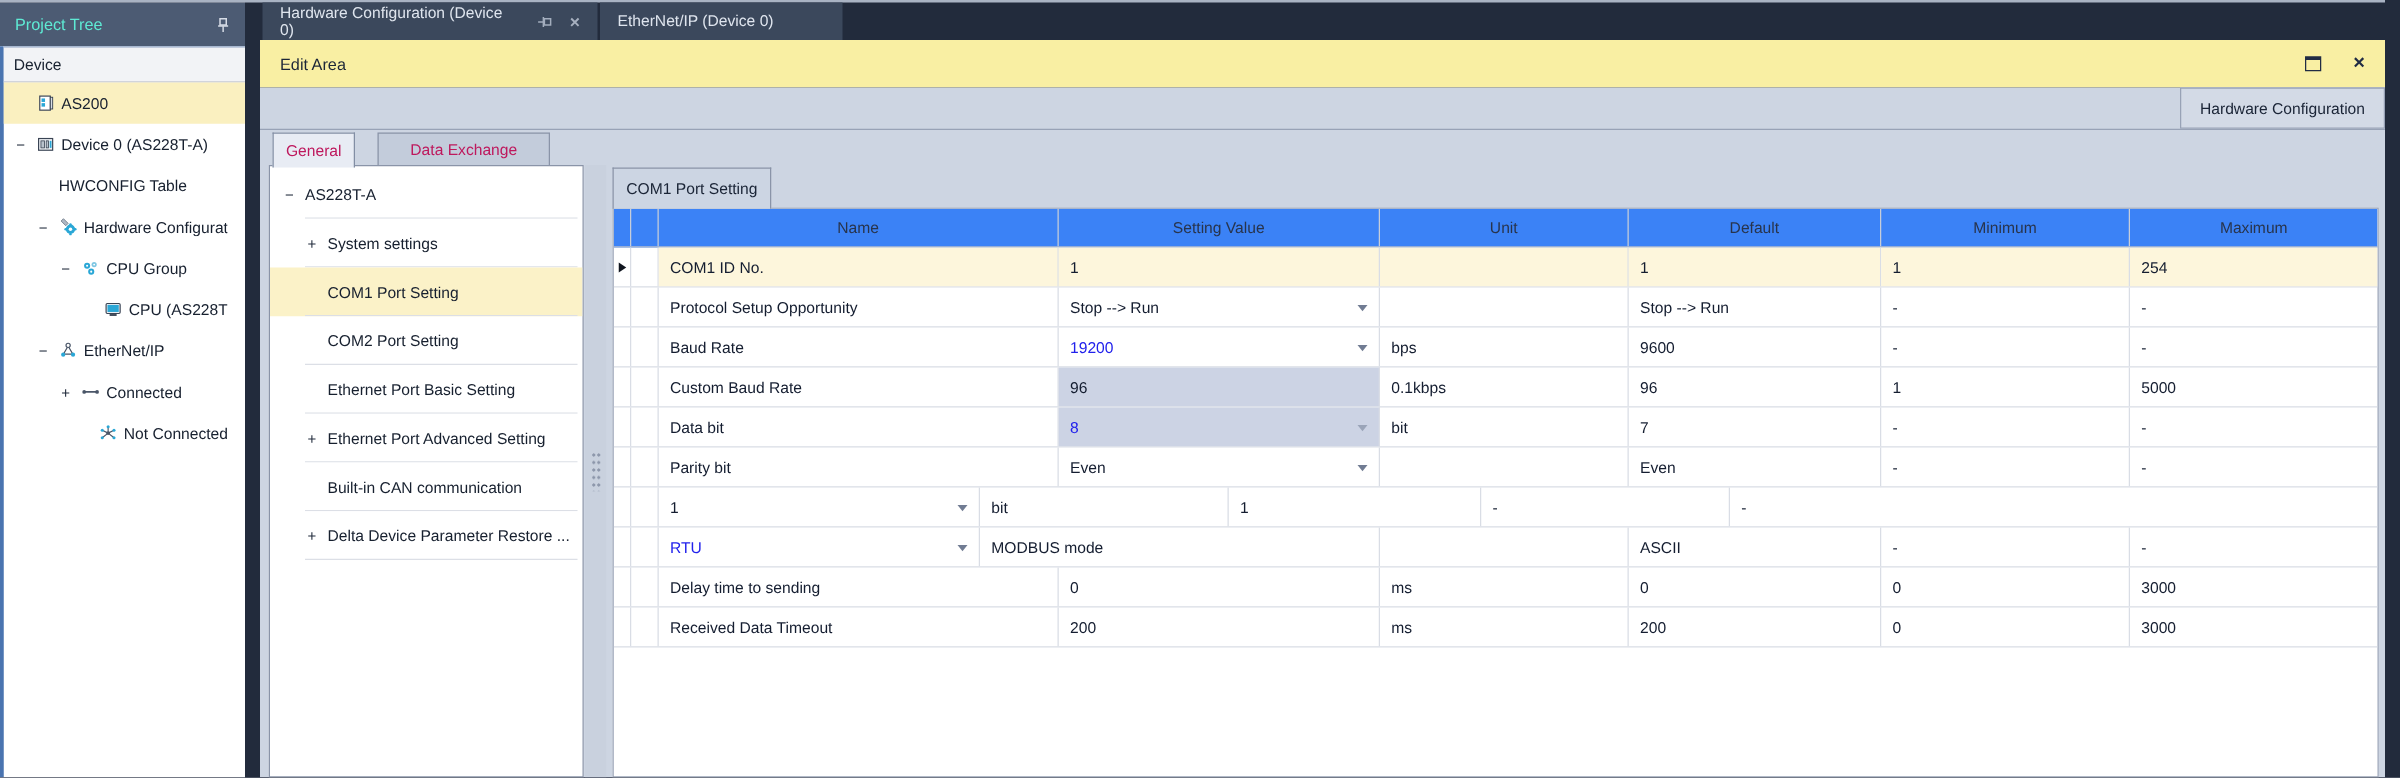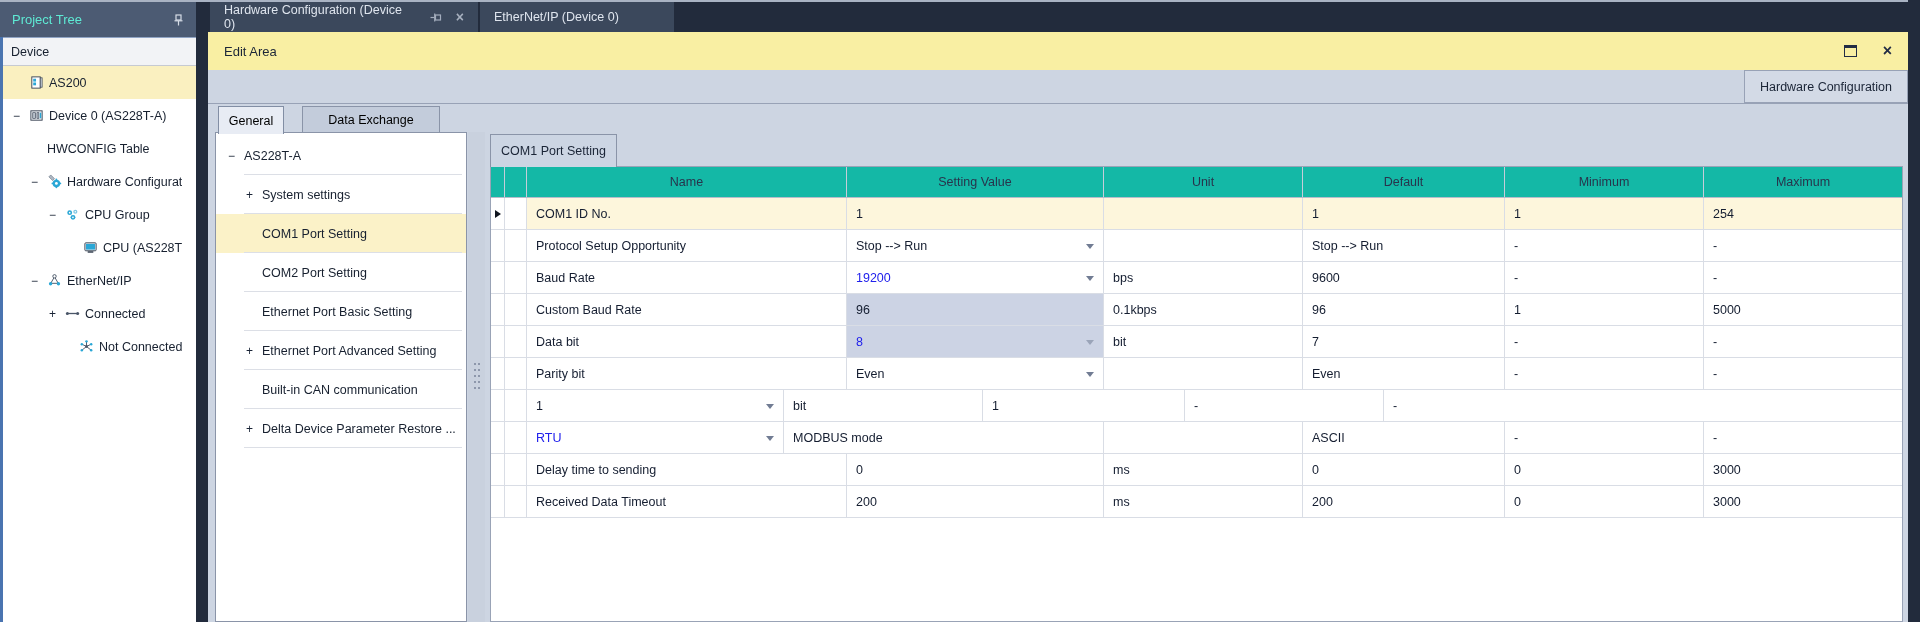--- a/index.html
+++ b/index.html
@@ -30,39 +30,39 @@
   .editbar{position:absolute;left:0;top:30px;width:100%;height:38px;background:#f9efa3;display:flex;align-items:center;box-sizing:border-box;padding:0 16px;}
   .editbar .ea-title{font-size:13px;color:#1c2638;flex:1;}
   .win-restore{width:11px;height:8px;border:1px solid #222c44;border-top:3px solid #222c44;margin-right:26px;}
   .win-close{color:#222c44;font-size:16px;font-weight:bold;line-height:1;}
 
   .toolbar{position:absolute;left:0;top:68px;width:100%;height:34px;background:#cdd5e2;border-bottom:1px solid #98a2b6;box-sizing:border-box;}
   .hwc-caption{position:absolute;right:0;top:0;width:164px;height:33px;background:#d3dae6;border:1px solid #98a2b6;box-sizing:border-box;display:flex;align-items:center;justify-content:center;font-size:12.5px;color:#1a2436;}
 
   #content{position:absolute;left:0;top:102px;width:100%;height:518px;background:#cdd5e2;}
 
-  .gtab{position:absolute;top:2px;height:27px;display:flex;align-items:center;justify-content:center;font-size:12.5px;color:#000000;box-sizing:border-box;cursor:default;}
+  .gtab{position:absolute;top:2px;height:27px;display:flex;align-items:center;justify-content:center;font-size:12.5px;color:#be185d;box-sizing:border-box;cursor:default;}
   .gtab.active{left:10px;width:66px;background:#e8ecf4;border:1px solid #828ea4;border-bottom:none;z-index:3;height:28px;}
   .gtab.inactive{left:94px;width:138px;background:#c3ccdb;border:1px solid #8a94a8;}
 
   #middle-panel{position:absolute;left:7px;top:28px;width:252px;height:490px;background:#fff;border:1px solid #8a94a8;box-sizing:border-box;overflow:hidden;z-index:2;}
   .dt-list{padding-top:3px;}
   .dt-row{height:39px;display:flex;align-items:center;font-size:12.5px;color:#17202f;position:relative;white-space:nowrap;overflow:hidden;cursor:default;}
   .dt-row::after{content:"";position:absolute;left:28px;right:4px;bottom:0;border-bottom:1px solid #dcdfe6;}
   .dt-row.root{padding-left:12px;}
   .dt-row.child{padding-left:30px;}
   .dt-row.sel{background:#fbf2c8;}
 
   #splitter{position:absolute;left:260px;top:28px;width:17px;height:490px;background:#c9d1de;display:flex;align-items:center;justify-content:center;}
   .grip{width:8px;height:32px;background-image:radial-gradient(circle,#8d97ab 1.1px,transparent 1.4px);background-size:4px 6px;}
 
   #setting-tab{position:absolute;left:282px;top:30px;width:127px;height:33px;background:#ccd5e3;border:1px solid #8a94a8;border-bottom:none;box-sizing:border-box;display:flex;align-items:center;justify-content:center;font-size:12.5px;color:#1a2436;z-index:2;}
 
   #table{position:absolute;left:282px;top:62px;width:1413px;height:456px;background:#fff;border:1px solid #99a3b6;box-sizing:border-box;overflow:hidden;}
-  .thead{display:flex;height:31px;background:#14b8a6;border-bottom:1px solid #b6bdcb;box-sizing:border-box;}
+  .thead{display:flex;height:31px;background:#3b82f6;border-bottom:1px solid #b6bdcb;box-sizing:border-box;}
   .hc{border-right:1px solid #c6cdd9;box-sizing:border-box;display:flex;align-items:center;justify-content:center;font-size:12.5px;color:#28344c;}
   .c0{width:14px;flex:0 0 14px;}
   .c1{width:22px;flex:0 0 22px;}
   .c2{width:320px;flex:0 0 320px;}
   .c3{width:257px;flex:0 0 257px;}
   .c4{width:199px;flex:0 0 199px;}
   .c5{width:202px;flex:0 0 202px;}
   .c6{width:199px;flex:0 0 199px;}
   .c7{flex:1;border-right:none !important;}
   .trow{display:flex;height:32px;border-bottom:1px solid #d9dde5;box-sizing:border-box;}

